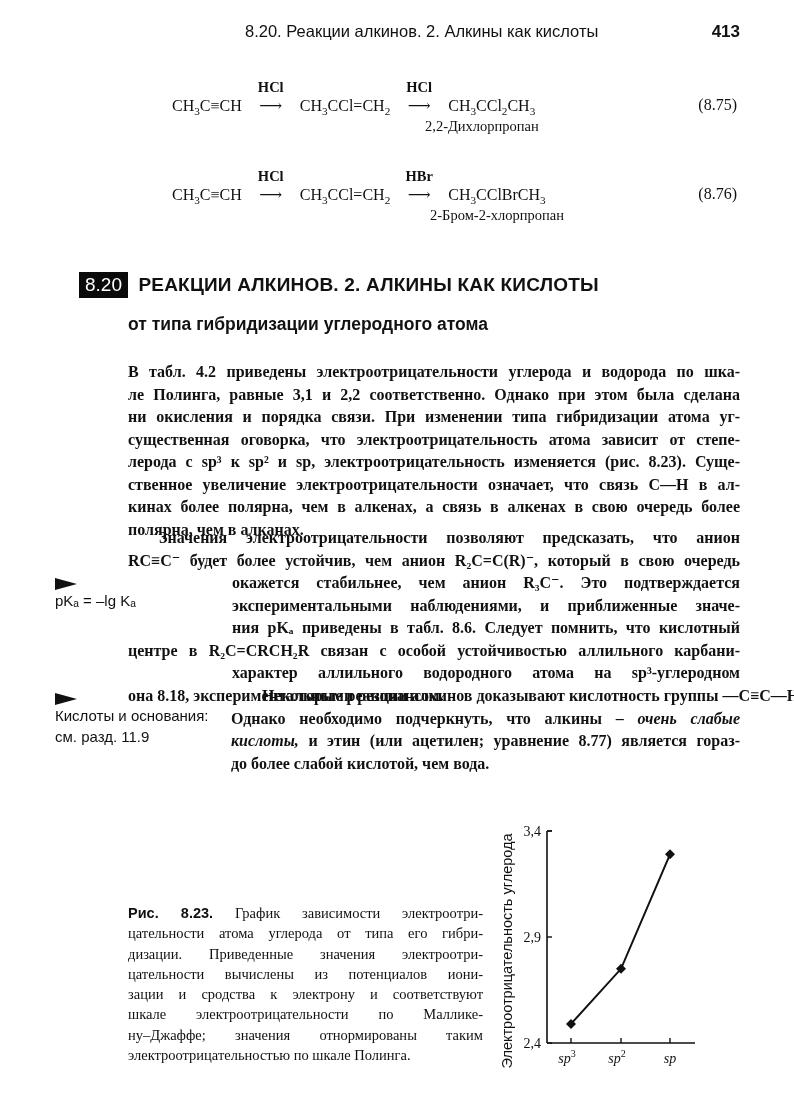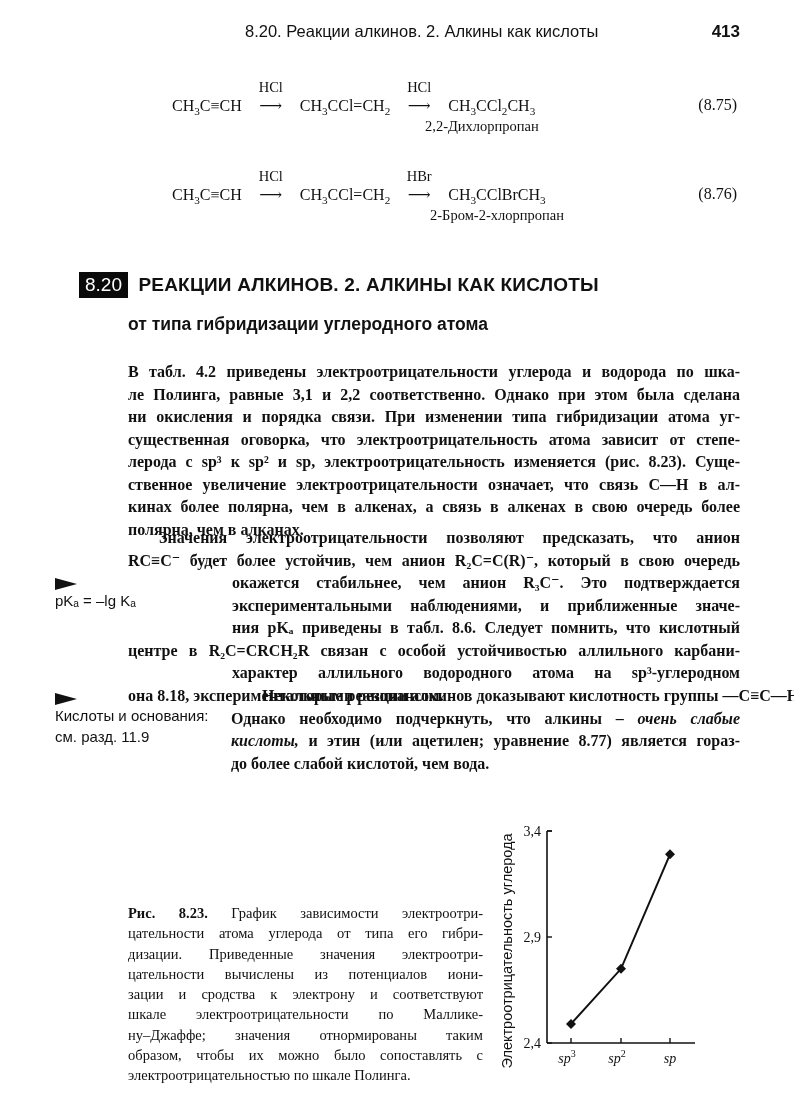--- a/index.html
+++ b/index.html
@@ -12,21 +12,21 @@
   #running-header { left: 245px; top: 22px; width: 505px; height: 24px; font-size: 16.5px; }
   #running-header .title { position: absolute; left: 0; top: 0; }
   #running-header .pageno { position: absolute; right: 10px; top: 0; font-weight: bold; font-size: 17px; }
 
   
   .eq { left: 172px; width: 575px; height: 62px; font-size: 16px; }
   .eq .line { position: absolute; left: 0; top: 20px; white-space: nowrap; }
   .eq .num { position: absolute; right: 10px; top: 20px; }
   .eq .name { position: absolute; top: 42px; font-size: 14.5px; white-space: nowrap; }
   .rx { display: inline-block; position: relative; width: 46px; text-align: center; margin: 0 2px; }
-  .rx .reagent { position: absolute; left: 0; right: 0; top: -17px; font-size: 14.5px; text-align: center; }
+  .rx .reagent { position: absolute; left: 0; right: 0; top: -17px; font-size: 14.5px; text-align: center; font-weight: bold; }
   .rx .arrow { display: inline-block; }
   sub, sup { font-size: 70%; line-height: 0; }
   sub { vertical-align: -0.35em; }
 
   
   #section-heading { left: 55px; top: 272px; height: 30px; white-space: nowrap; padding-left: 24px; }
   #section-number { display: inline-block; background: #0a0a0a; color: #fff; font-size: 19px; padding: 2px 6px 2px 6px; line-height: 22px; vertical-align: middle; }
   #section-title { display: inline-block; font-size: 19px; font-weight: bold; margin-left: 6px; vertical-align: middle; letter-spacing: 0.2px; }
 
   #subsection-title { left: 128px; top: 313px; font-size: 17.5px; font-weight: bold; line-height: 22px; }
@@ -39,21 +39,21 @@
   #para-2 { left: 128px; top: 527px; width: 612px; }
   #para-3 { left: 231px; top: 685px; width: 509px; }
 
   .margin-note { font-size: 15px; line-height: 21px; }
   .arrow-glyph { display: inline-block; width: 0; height: 0; border-top: 6px solid transparent; border-bottom: 6px solid transparent; border-left: 22px solid #111; }
 
   
   #figure-caption { left: 128px; top: 903px; width: 355px; font-size: 14.5px; line-height: 20.3px; }
   #figure-caption .ln { display: block; text-align: justify; text-align-last: justify; white-space: nowrap; }
   #figure-caption .ln.last { text-align-last: left; }
-  #figure-caption .label { font-family: Liberation Serif, serif; font-weight: bold; }
+  #figure-caption .label { font-family: Liberation Sans, sans-serif; font-weight: bold; }
 
   #chart { left: 490px; top: 810px; width: 230px; height: 285px; }
 </style>
 </head>
 <body>
 
 <div id="running-header" class="abs sans">
   <span class="title">8.20. Реакции алкинов. 2. Алкины как кислоты</span>
   <span class="pageno">413</span>
 </div>
@@ -132,21 +132,20 @@
 </div>
 
 <div id="figure-caption" class="abs serif">
   <span class="ln"><span class="label">Рис. 8.23.</span> <span>График зависимости электроотри-</span></span>
   <span class="ln">цательности атома углерода от типа его гибри-</span>
   <span class="ln">дизации. Приведенные значения электроотри-</span>
   <span class="ln">цательности вычислены из потенциалов иони-</span>
   <span class="ln">зации и сродства к электрону и соответствуют</span>
   <span class="ln">шкале электроотрицательности по Маллике-</span>
   <span class="ln">ну–Джаффе; значения отнормированы таким</span>
-  <span class="ln">образом, чтобы их можно было сопоставлять с</span>
   <span class="ln last">электроотрицательностью по шкале Полинга.</span>
 </div>
 
 <div id="chart" class="abs">
   <svg id="chart-svg" width="230" height="285" viewBox="0 0 230 285">
       <line x1="57" y1="21" x2="57" y2="233" stroke="#111" stroke-width="1.6"></line>
       <line x1="57" y1="233" x2="205" y2="233" stroke="#111" stroke-width="1.6"></line>
       <line x1="57" y1="21" x2="62" y2="21" stroke="#111" stroke-width="1.4"></line>
       <line x1="57" y1="233" x2="62" y2="233" stroke="#111" stroke-width="1.4"></line>
       <text x="51" y="238" text-anchor="end" font-size="14" font-family="Liberation Serif, serif" fill="#111">2,4</text>

